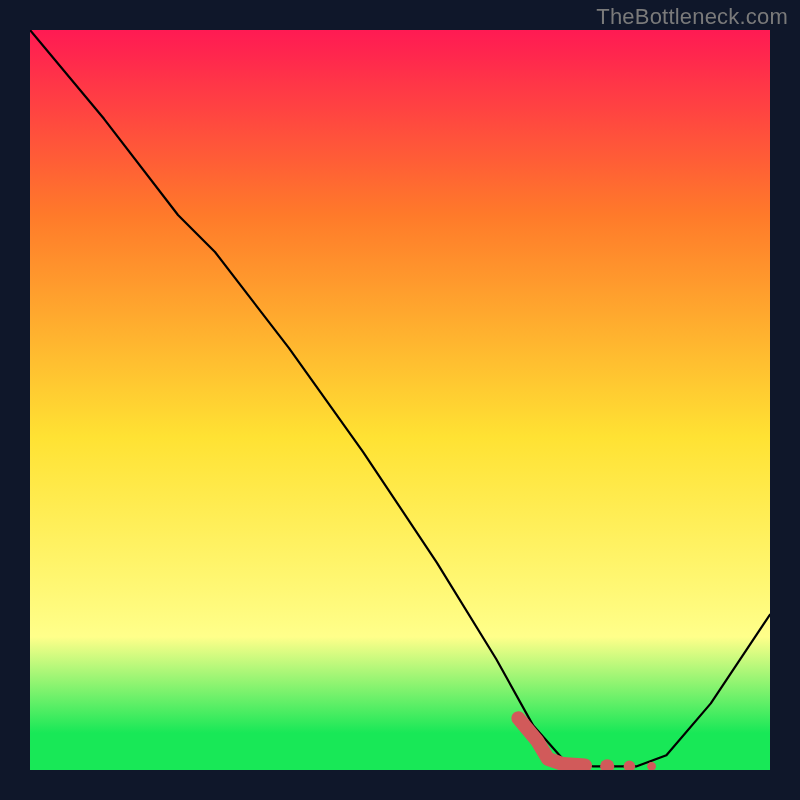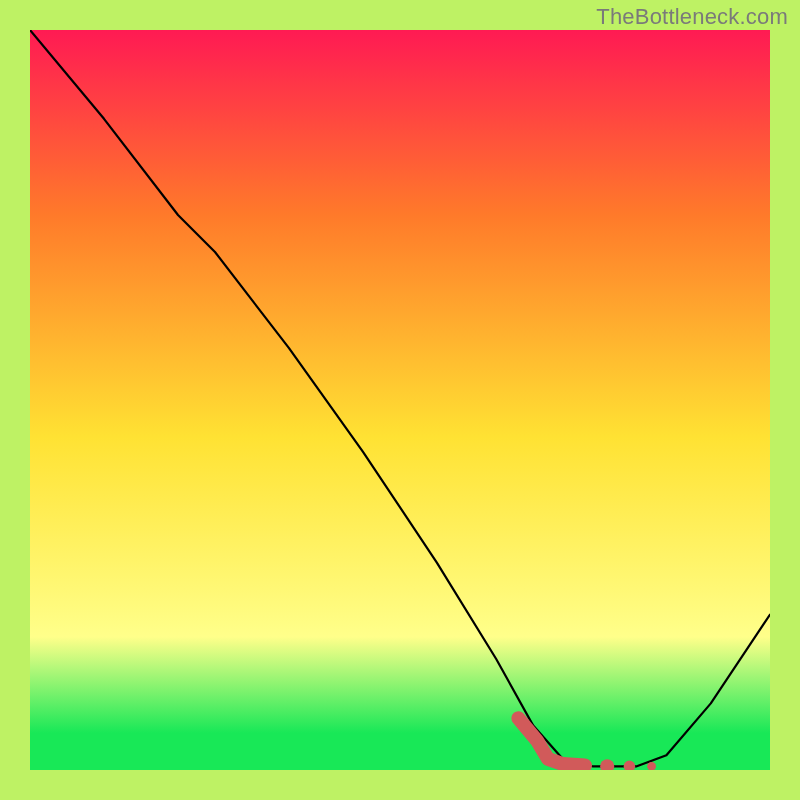--- a/index.html
+++ b/index.html
@@ -10,21 +10,21 @@
     background: #000;
     overflow: hidden;
     font-family: Arial, Helvetica, sans-serif;
   }
   .frame {
     position: absolute;
     top: 0;
     left: 0;
     width: 800px;
     height: 800px;
-    background: #bef264;
+    background: #0f172a;
   }
   .watermark {
     position: absolute;
     top: 4px;
     right: 12px;
     color: #7a7a7a;
     font-size: 22px;
     letter-spacing: 0.2px;
     z-index: 30;
     user-select: none;

